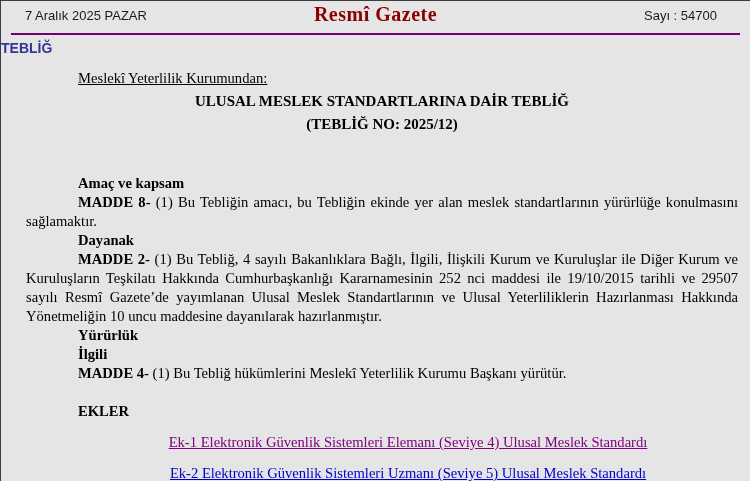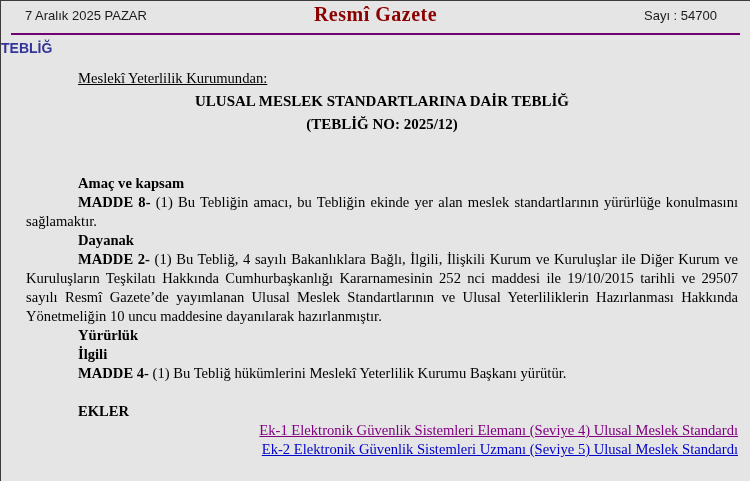--- a/index.html
+++ b/index.html
@@ -59,21 +59,21 @@
   .issuer{margin:13px 0 0;text-indent:52px;text-align:left;}
   .issuer span{text-decoration:underline;}
   .doc-title{
     margin:3px 0 0;text-align:center;text-indent:0;
     font-weight:bold;font-size:15px;line-height:20px;
   }
   .h{font-weight:bold;text-indent:52px;text-align:left;margin:0;}
   .h-first{margin-top:40px;}
   .para{margin:0;text-indent:52px;}
   .ekler{margin-top:19px;}
-  .att{margin:0;text-indent:52px;text-align:right;}
+  .att{margin:12px;text-indent:52px;text-align:center;}
   .att a{text-decoration:underline;cursor:pointer;}
   .att a.visited{color:#800080;}
   .att a.unvisited{color:#0000CC;}
 </style>
 </head>
 <body>
 
 <div class="page">
 
   <div class="masthead">

